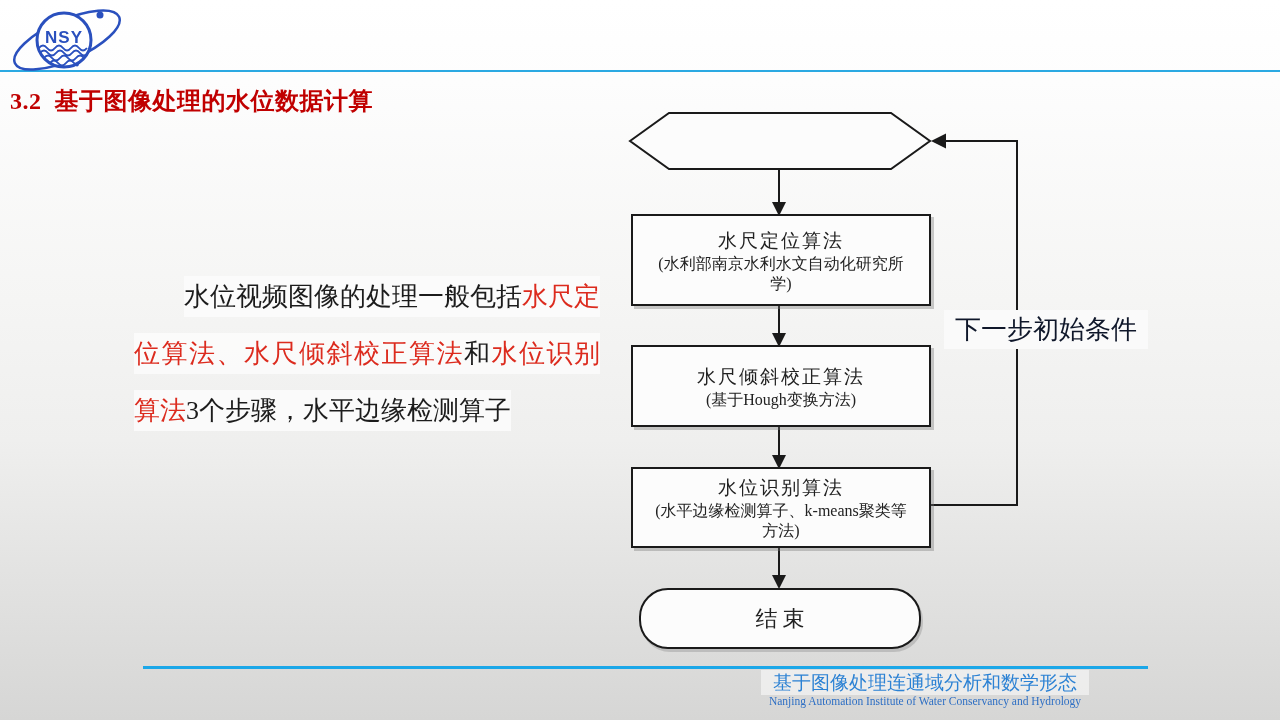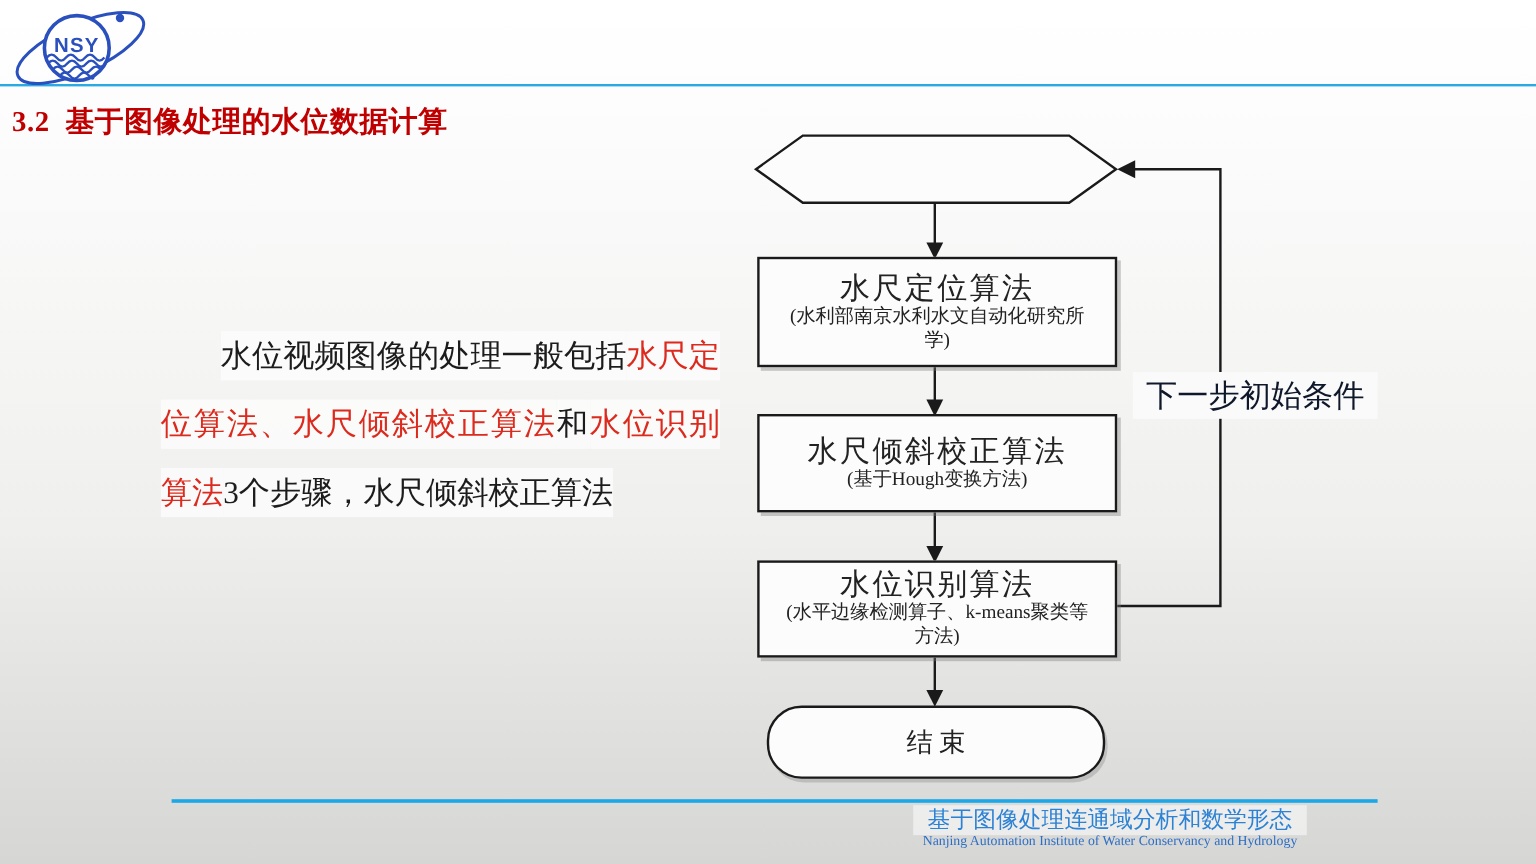--- a/index.html
+++ b/index.html
@@ -23,21 +23,21 @@
   }
   .para span { background:rgba(252,252,252,.85); padding:6px 0; }
   .para .r { color:#DC2B1E; }
 
   .fc-lines { position:absolute; left:0; top:0; z-index:1; }
 
   .fc-node { position:absolute; z-index:2; display:flex; flex-direction:column;
     align-items:center; justify-content:center; text-align:center; color:#222; }
   .fc-box { border:2px solid #1a1a1a; background:#FCFCFC;
     box-shadow:3px 3px 0 rgba(120,120,120,.38); }
-  .fc-box .t { font-size:25px; letter-spacing:2px; line-height:27px; }
+  .fc-box .t { font-size:19px; letter-spacing:2px; line-height:27px; }
   .fc-box .s { font-size:16px; line-height:20px; }
   .hex-label { left:630px; top:114px; width:300px; height:54px;
     font-size:23px; letter-spacing:6px; text-indent:6px; background:transparent; }
   .terminal { left:639px; top:588px; width:278px; height:57px;
     border:2px solid #1a1a1a; border-radius:29px; background:#FCFCFC;
     font-size:22px; letter-spacing:5px; text-indent:5px;
     box-shadow:2px 3px 0 rgba(120,120,120,.3); }
   .loop-label { position:absolute; z-index:3; left:944px; top:310px; width:204px;
     font-size:26px; text-align:center; color:#0f172a;
     background:#FAFAFA; padding:2px 0; }
@@ -65,21 +65,21 @@
       <path d="M32 45 q4 -5 8 0 t8 0 t8 0 t8 0 t8 0 t8 0"></path>
       <path d="M33 50 q4 -5 8 0 t8 0 t8 0 t8 0 t8 0 t8 0"></path>
       <path d="M37 55 q4 -5 8 0 t8 0 t8 0 t8 0 t8 0"></path>
       <path d="M43 60 q4 -5 8 0 t8 0 t8 0 t4 0"></path>
     </g>
     <circle cx="93" cy="12" r="3.5" fill="#2A50BE"></circle>
   </svg>
 
   <div class="title">3.2  基于图像处理的水位数据计算</div>
 
-  <div class="para"><span class="b">水位视频图像的处理一般包括</span><span class="r">水尺定位算法、水尺倾斜校正算法</span><span class="b">和</span><span class="r">水位识别算法</span><span class="b">3个步骤，水尺倾斜校正算法</span></div>
+  <div class="para"><span class="b">水位视频图像的处理一般包括</span><span class="r">水尺定位算法、水尺倾斜校正算法</span><span class="b">和</span><span class="r">水位识别算法</span><span class="b">3个步骤，水平边缘检测算子</span></div>
 
   <svg class="fc-lines" width="1280" height="720" viewBox="0 0 1280 720">
 
     <polygon points="630,141 669,113 891,113 930,141 891,169 669,169" fill="#FCFCFC" stroke="#1A1A1A" stroke-width="2"></polygon>
 
     <g stroke="#1A1A1A" stroke-width="2" fill="#1A1A1A">
       <line x1="779" y1="169" x2="779" y2="209"></line>
       <polygon points="779,216 772,202 786,202" stroke="none"></polygon>
       <line x1="779" y1="302" x2="779" y2="340"></line>
       <polygon points="779,347 772,333 786,333" stroke="none"></polygon>

